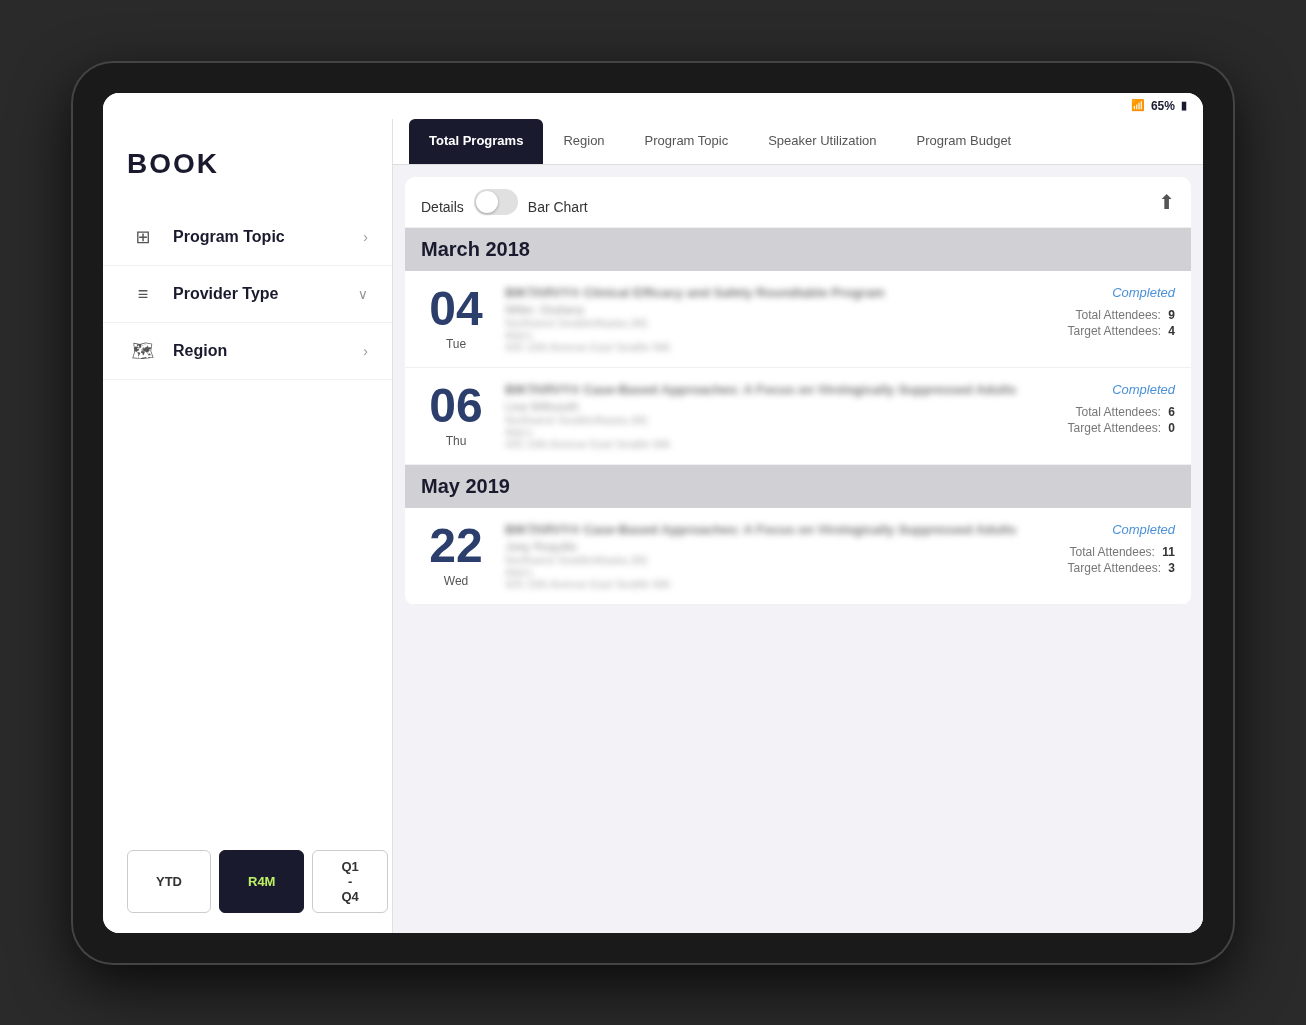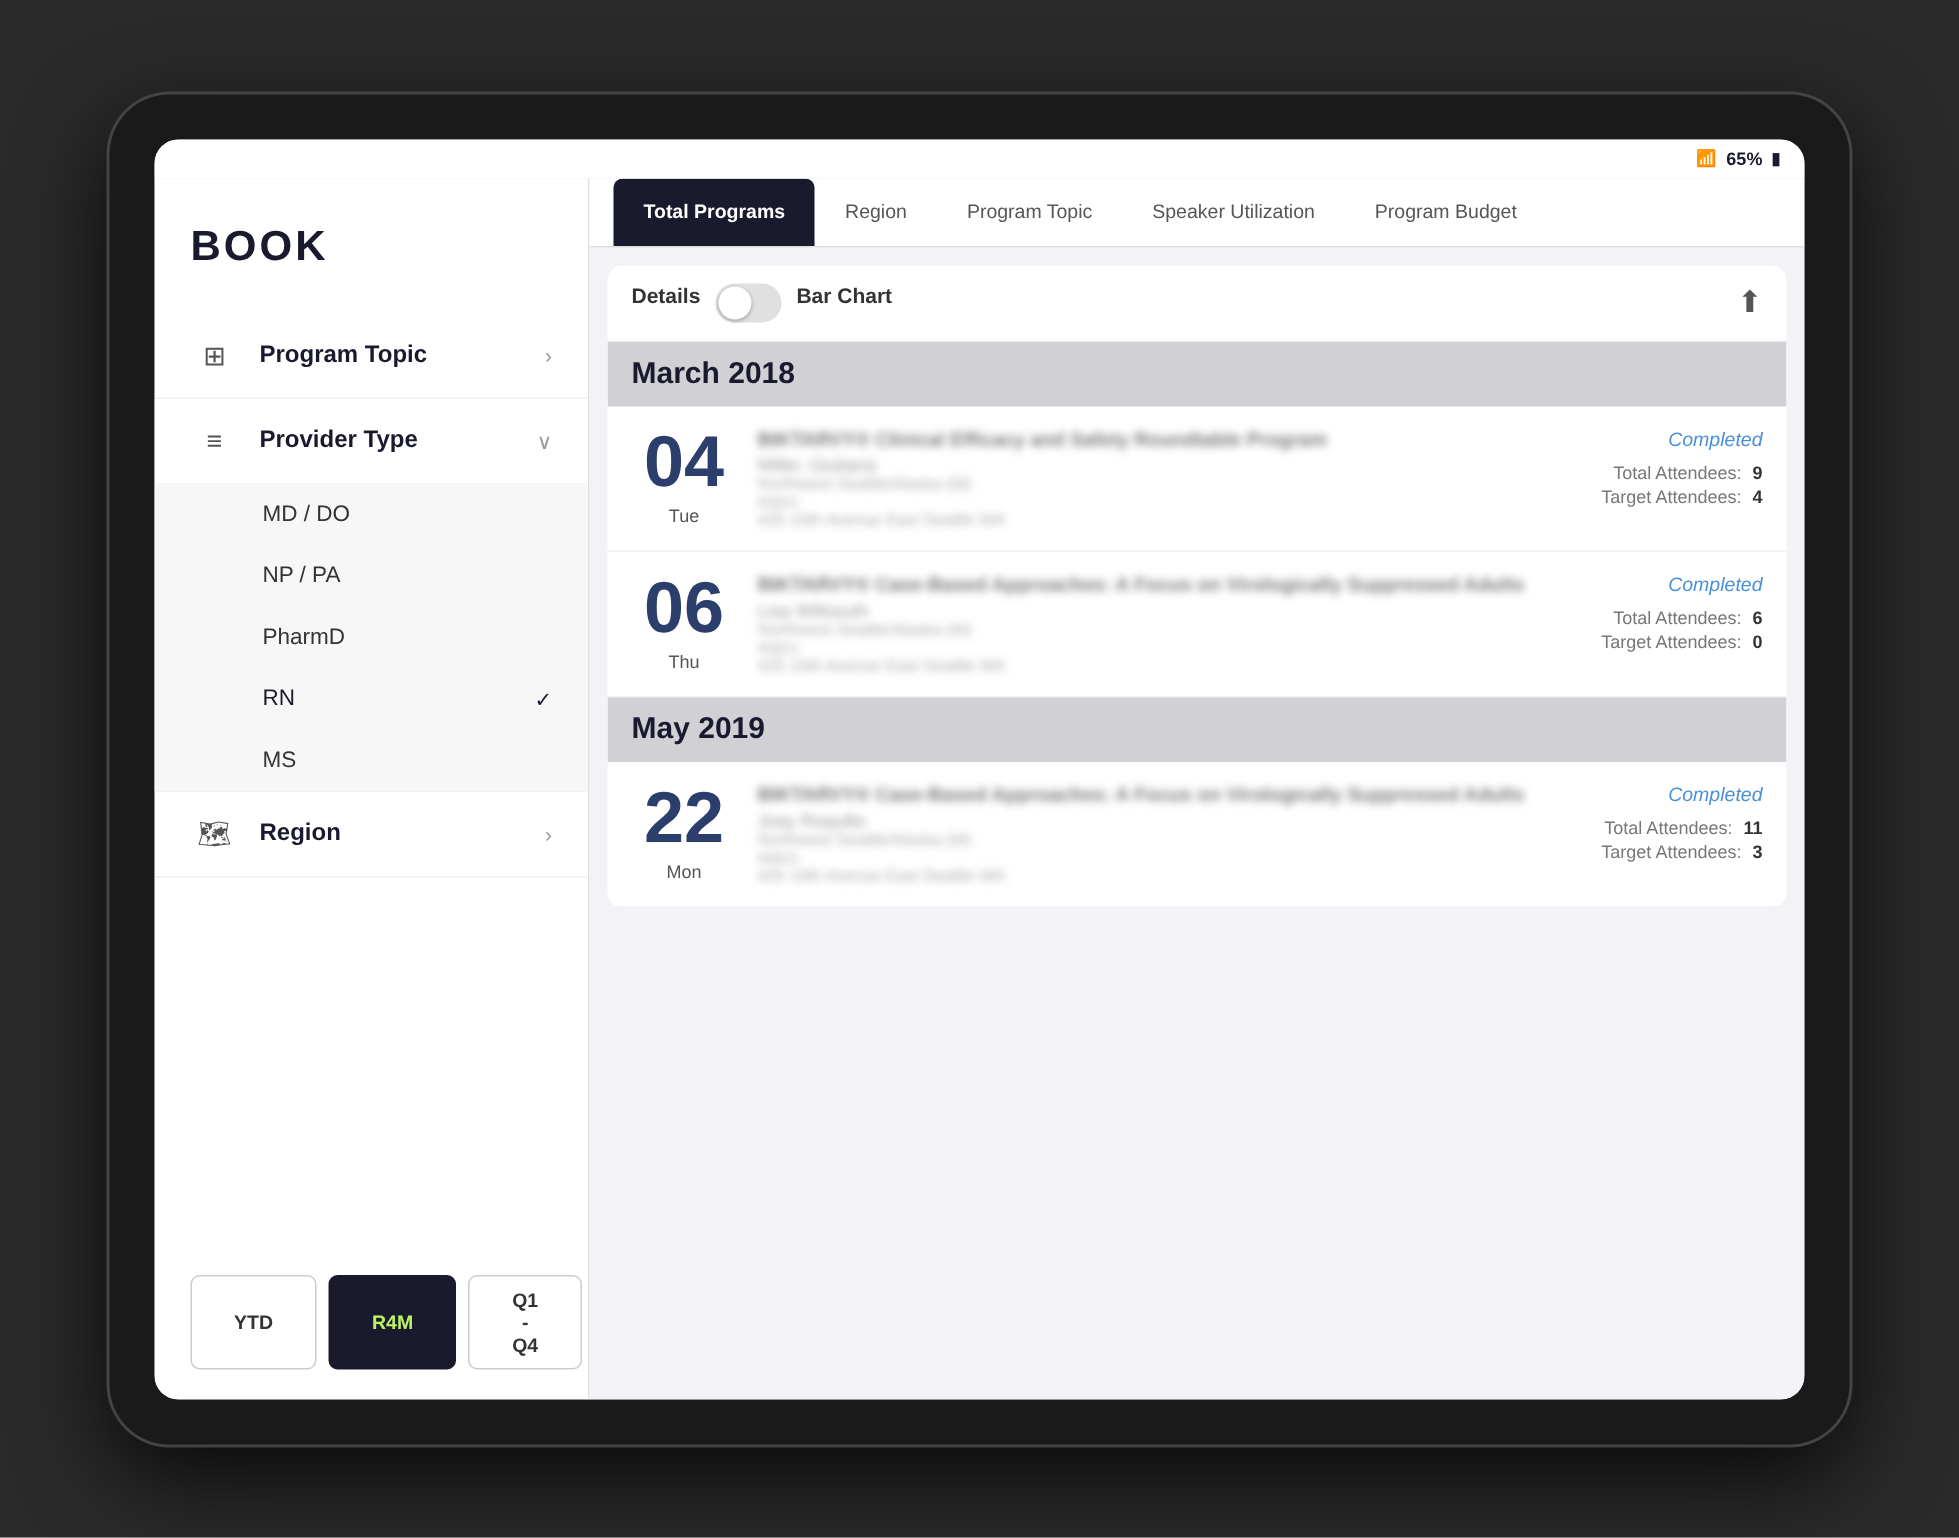--- a/index.html
+++ b/index.html
@@ -203,23 +203,22 @@
     }
     .view-controls {
       display: flex;
       align-items: center;
       padding: 12px 16px;
       border-bottom: 1px solid #eee;
       justify-content: space-between;
     }
     .view-toggle-group {
       display: flex;
-      align-items: flex-start;
+      align-items: flex-end;
       gap: 10px;
-      font-weight: bold;
     }
     .view-label {
       font-size: 14px;
       color: #333;
     }
     .toggle-switch {
       width: 44px;
       height: 26px;
       background: #e0e0e0;
       border-radius: 13px;
@@ -352,38 +351,20 @@
           <span class="nav-label">Program Topic</span>
           <span class="nav-chevron">›</span>
         </div>
 
         <div class="provider-type-section">
           <div class="provider-header">
             <div class="nav-icon">≡</div>
             <span class="nav-label">Provider Type</span>
             <span class="nav-chevron">∨</span>
           </div>
-          <div class="provider-options">
-            <div class="provider-option">
-              <span>MD / DO</span>
-            </div>
-            <div class="provider-option">
-              <span>NP / PA</span>
-            </div>
-            <div class="provider-option">
-              <span>PharmD</span>
-            </div>
-            <div class="provider-option selected">
-              <span>RN</span>
-              <span class="checkmark">✓</span>
-            </div>
-            <div class="provider-option">
-              <span>MS</span>
-            </div>
-          </div>
         </div>
 
         <div class="region-nav nav-item">
           <div class="nav-icon">🗺</div>
           <span class="nav-label">Region</span>
           <span class="nav-chevron">›</span>
         </div>
 
         <div class="sidebar-bottom">
           <button class="period-btn">YTD</button>
@@ -470,21 +451,21 @@
               </div>
             </div>
 
             <div class="month-header">
               <span class="month-title">May 2019</span>
             </div>
 
             <div class="program-row">
               <div class="date-block">
                 <div class="date-number">22</div>
-                <div class="date-day">Mon</div>
+                <div class="date-day">Wed</div>
               </div>
               <div class="program-info">
                 <div class="program-title">BIKTARVY® Case-Based Approaches: A Focus on Virologically Suppressed Adults</div>
                 <div class="program-speaker">Joey Roquillo</div>
                 <div class="program-location">Northwest Seattle/Alaska (M)</div>
                 <div class="program-location">Ada's</div>
                 <div class="program-address">425 15th Avenue East Seattle WA</div>
               </div>
               <div class="program-meta">
                 <div class="status-completed">Completed</div>

